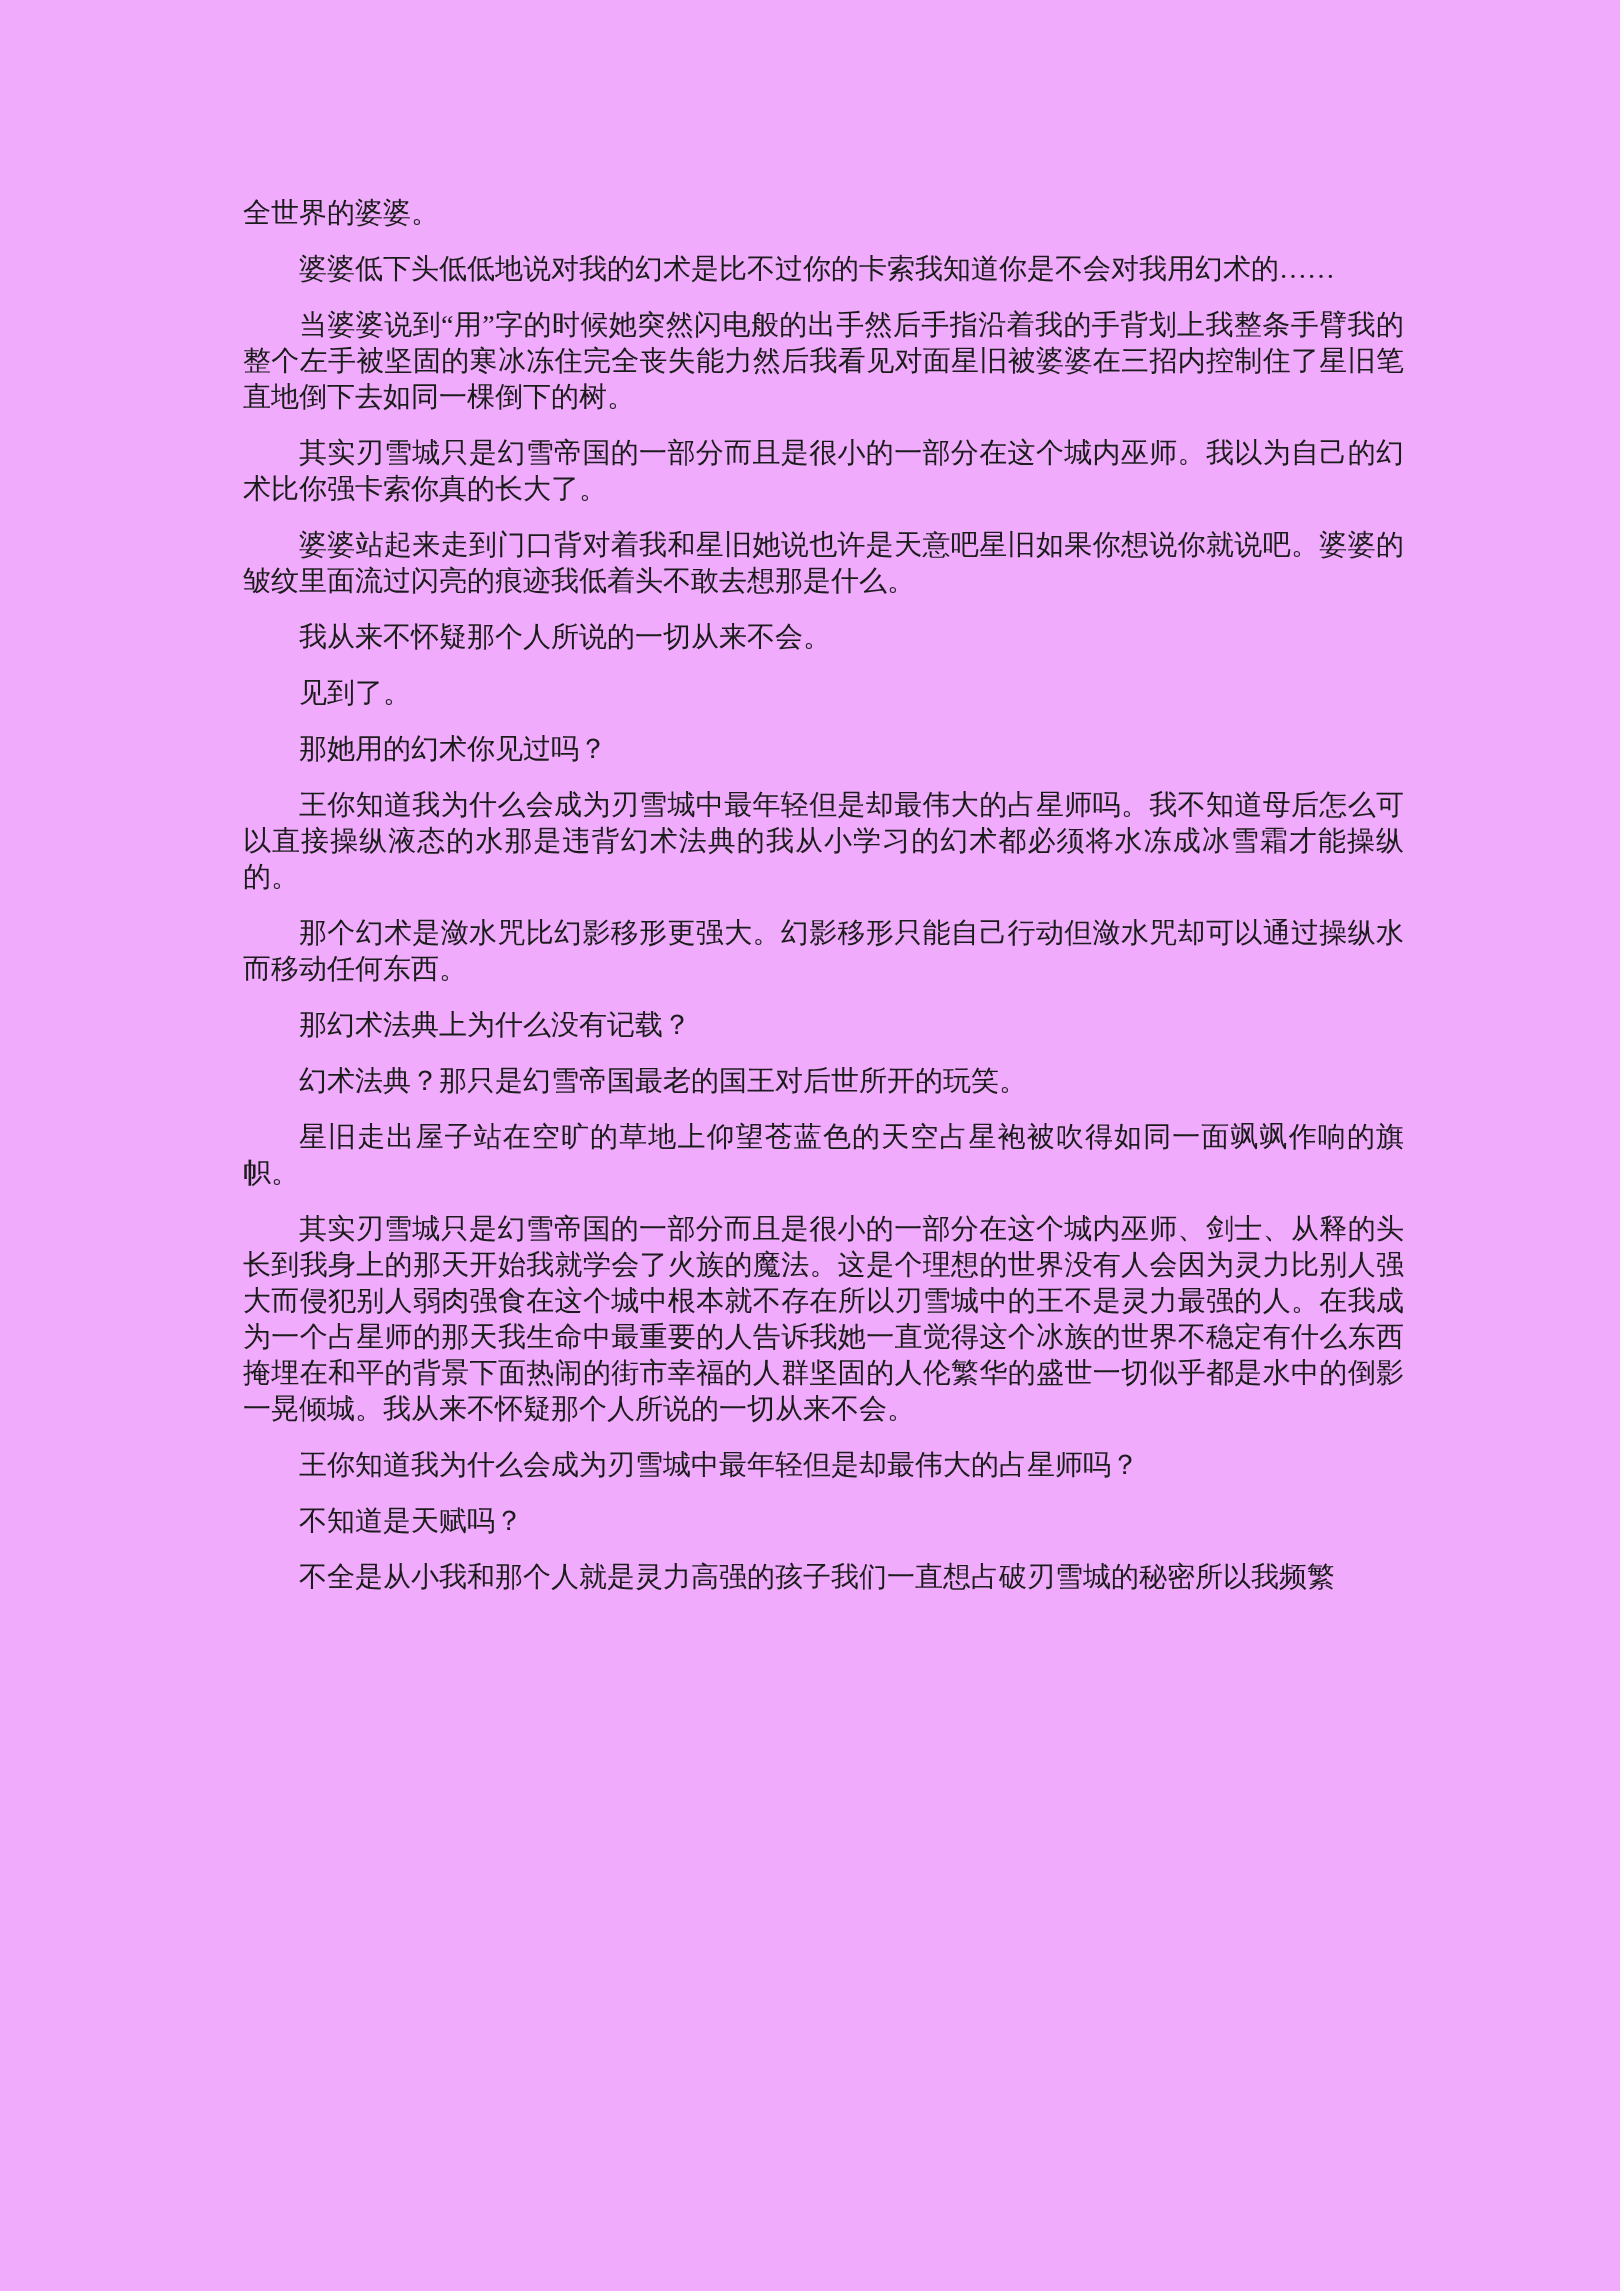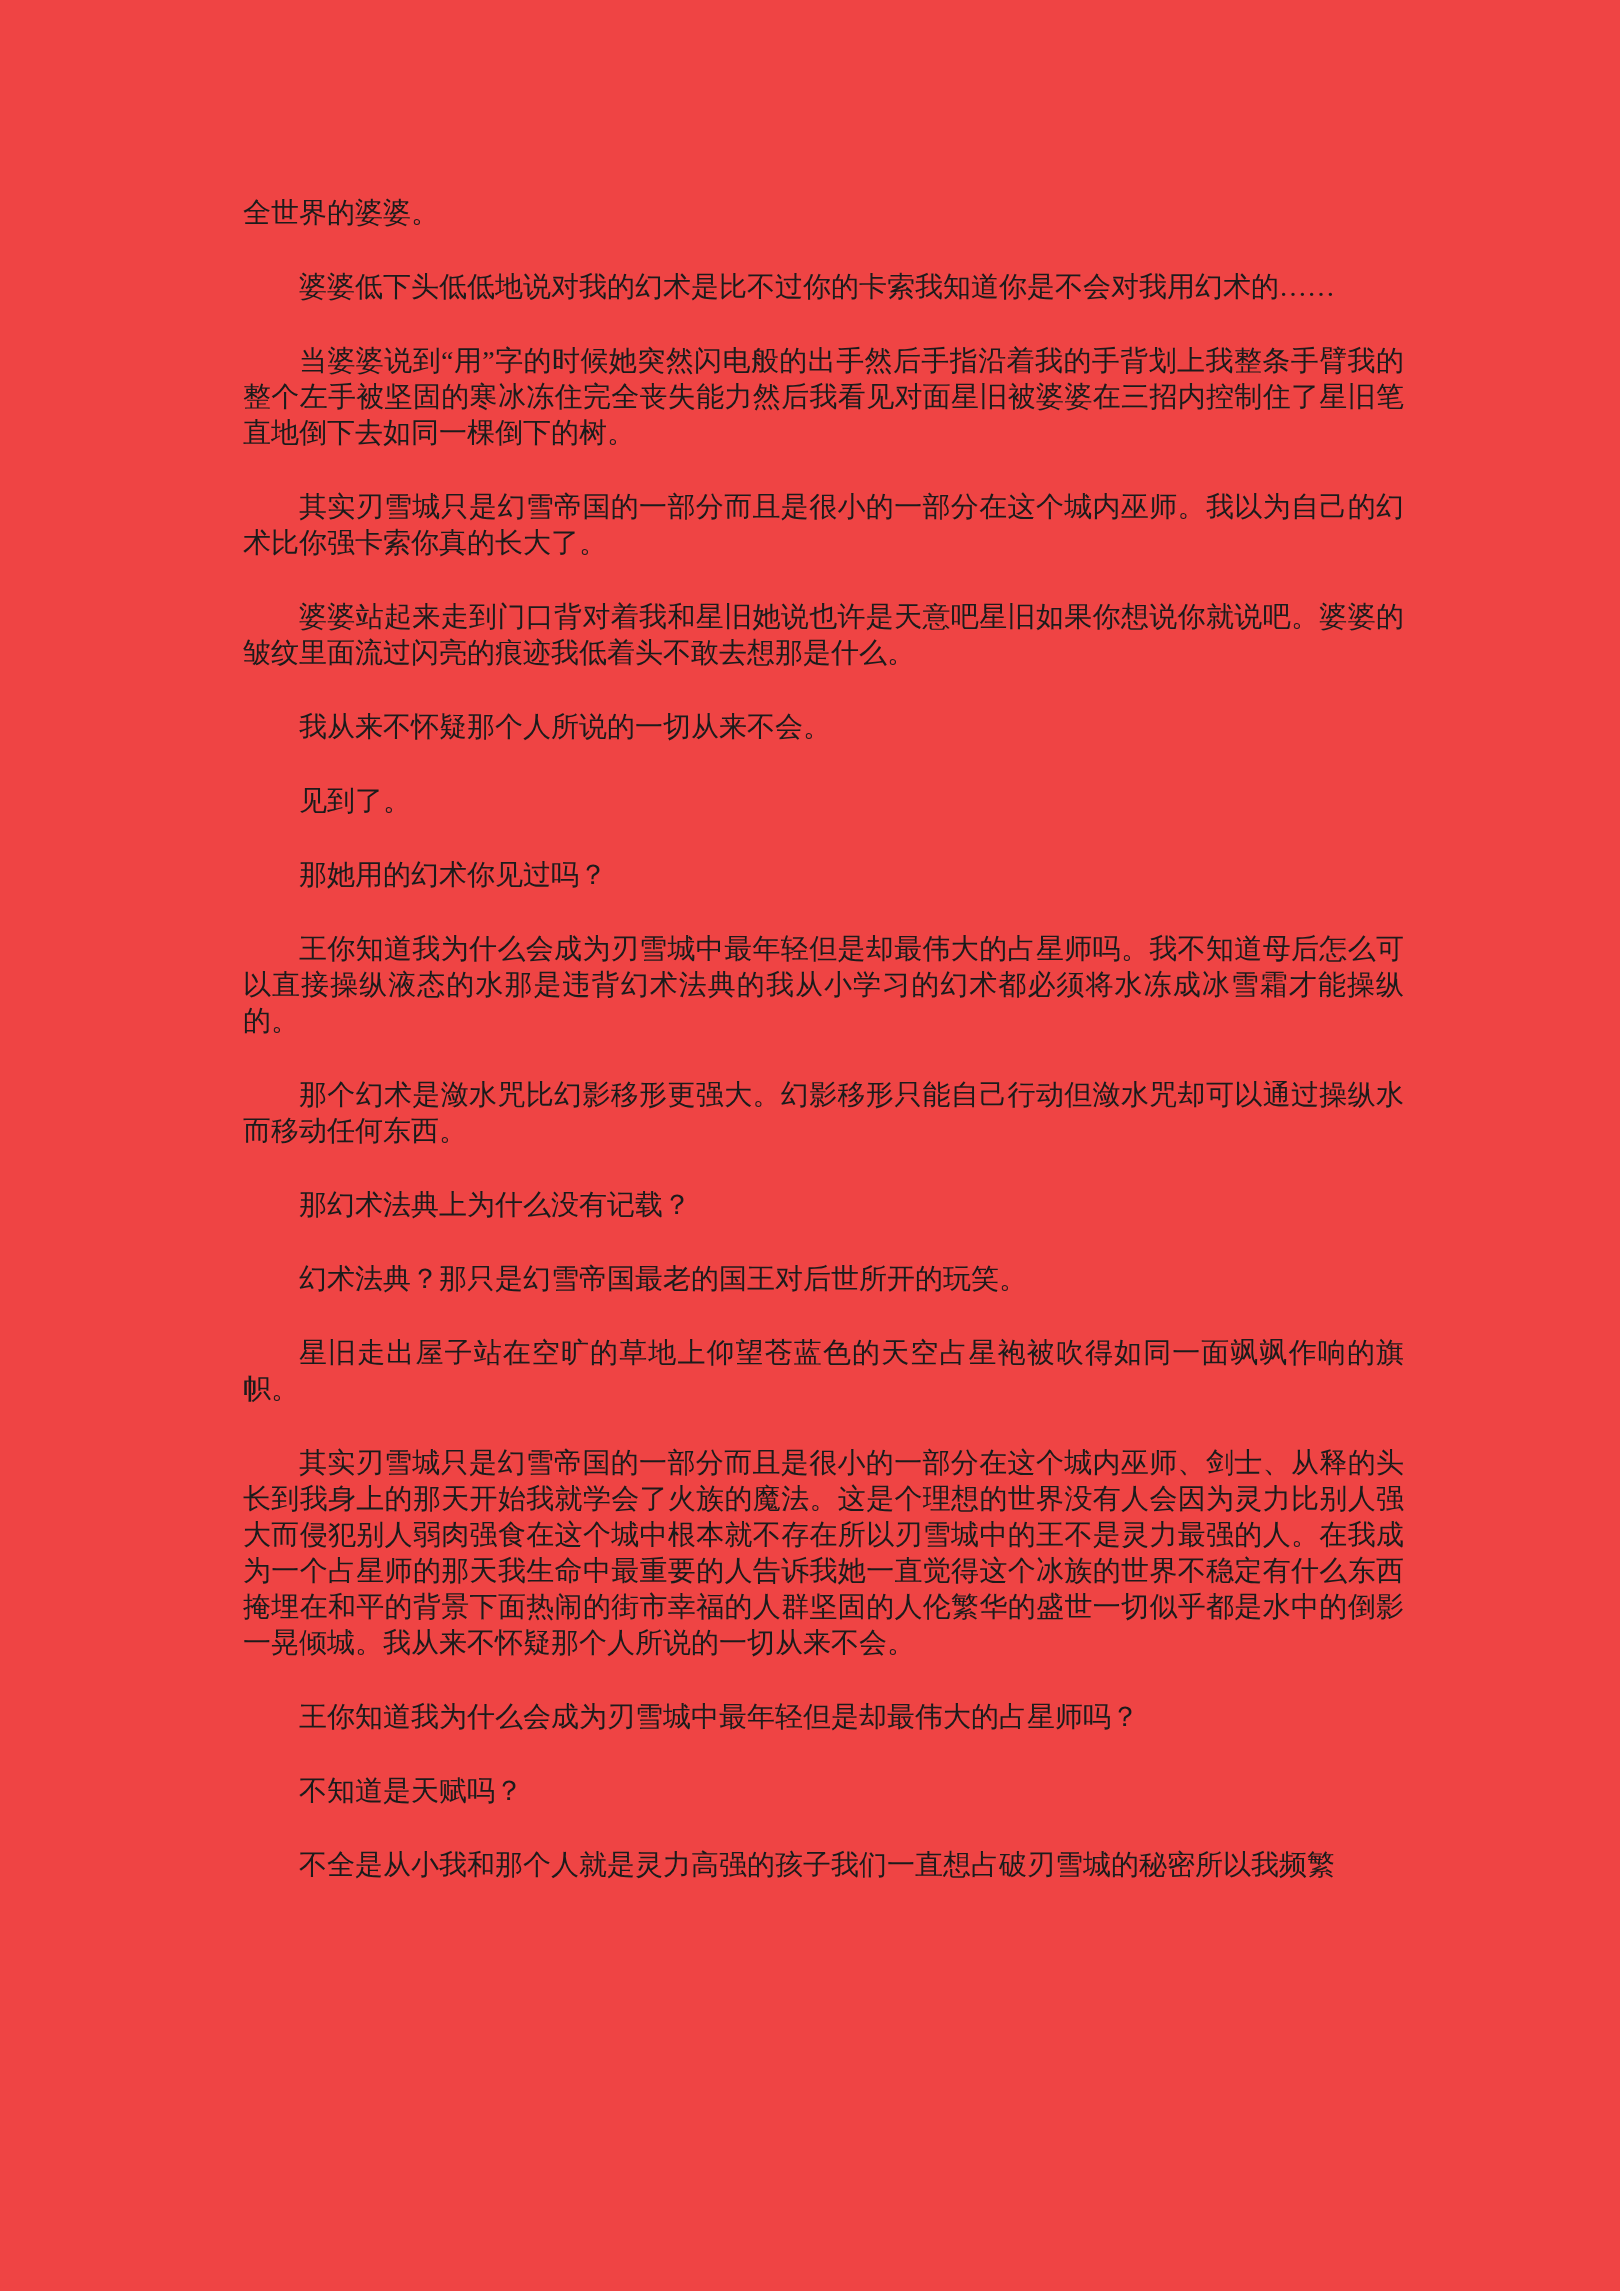--- a/index.html
+++ b/index.html
@@ -12,42 +12,42 @@
     height: 2292px;
     position: relative;
     overflow: hidden;
   }
   .page {
     position: absolute;
     left: 0;
     top: 0;
     width: 1620px;
     height: 2292px;
-    background: #ef4444;
+    background: #f0abfc;
   }
   .text-body {
     position: absolute;
     left: 243px;
     top: 195px;
     width: 1161px;
     font-family: "Liberation Serif", "DejaVu Serif", serif;
     font-size: 28px;
     line-height: 36px;
     color: #1b1b1b;
     text-align: justify;
     text-justify: inter-ideograph;
   }
   .text-body p {
     margin: 0;
     padding: 0;
     text-indent: 2em;
     word-break: break-all;
   }
   .text-body p + p {
-    margin-top: 38px;
+    margin-top: 20px;
   }
   .text-body p.no-indent {
     text-indent: 0;
   }
 </style>
 </head>
 <body>
 
 <div class="page">
   <div class="text-body">

